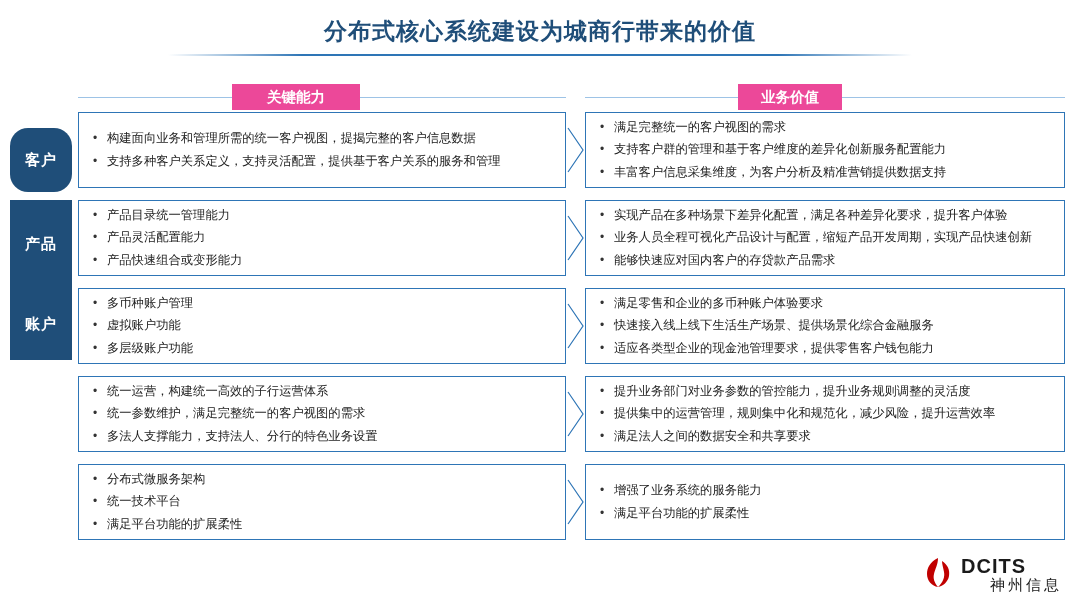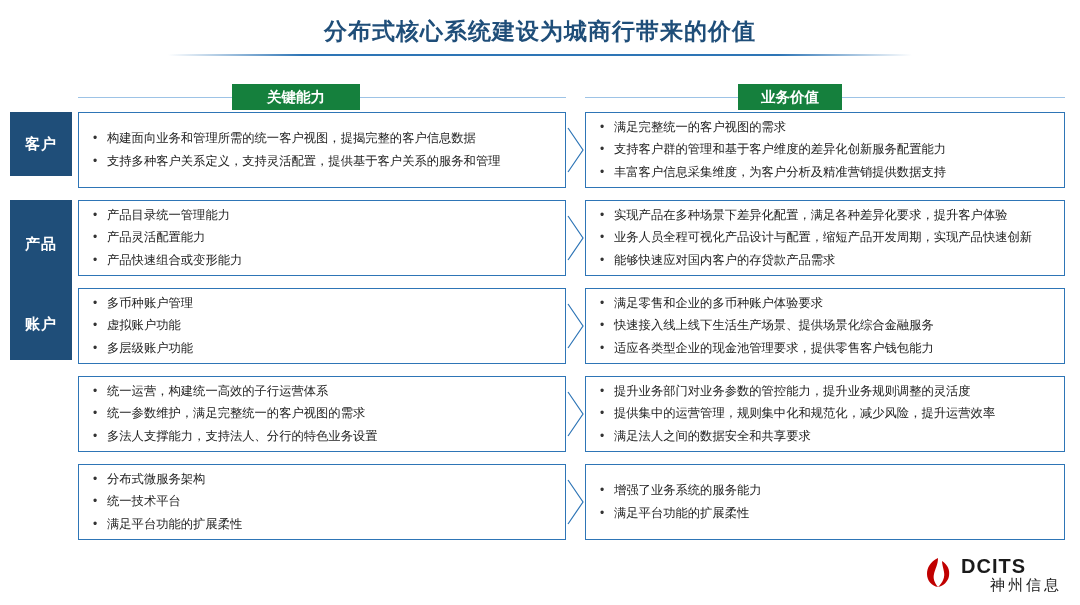--- a/index.html
+++ b/index.html
@@ -45,21 +45,21 @@
   .col-head {
     position: absolute;
     top: 84px;
     height: 26px;
     display: flex;
     align-items: center;
     justify-content: center;
     color: #fff;
     font-size: 14.5px;
     font-weight: bold;
-    background: #15803d;
+    background: #ec4899;
   }
   .col-head.left { left: 232px; width: 128px; }
   .col-head.right { left: 738px; width: 104px; }
 
   .head-rule {
     position: absolute;
     top: 97px;
     height: 1px;
     background: #9dc3e6;
   }
@@ -158,21 +158,21 @@
 <div class="head-rule right"></div>
 <div class="col-head left">
   <span>关键能力</span>
 </div>
 <div class="col-head right">
   <span>业务价值</span>
 </div>
 
 <div id="rows-host">
     <div class="row" style="top: 112px; height: 76px;">
-      <div class="label-box" style="top: 0px; height: 64px;">
+      <div class="label-box" style="top: 16px; height: 64px; border-radius: 18px;">
         <span>客户</span>
       </div>
       <div class="panel left" style="top: 0px; height: 76px;">
         <div class="bullet-line">
           <span class="bullet-dot">•</span>
           <span class="bullet-text">构建面向业务和管理所需的统一客户视图，提揭完整的客户信息数据</span>
         </div>
         <div class="bullet-line">
           <span class="bullet-dot">•</span>
           <span class="bullet-text">支持多种客户关系定义，支持灵活配置，提供基于客户关系的服务和管理</span>

